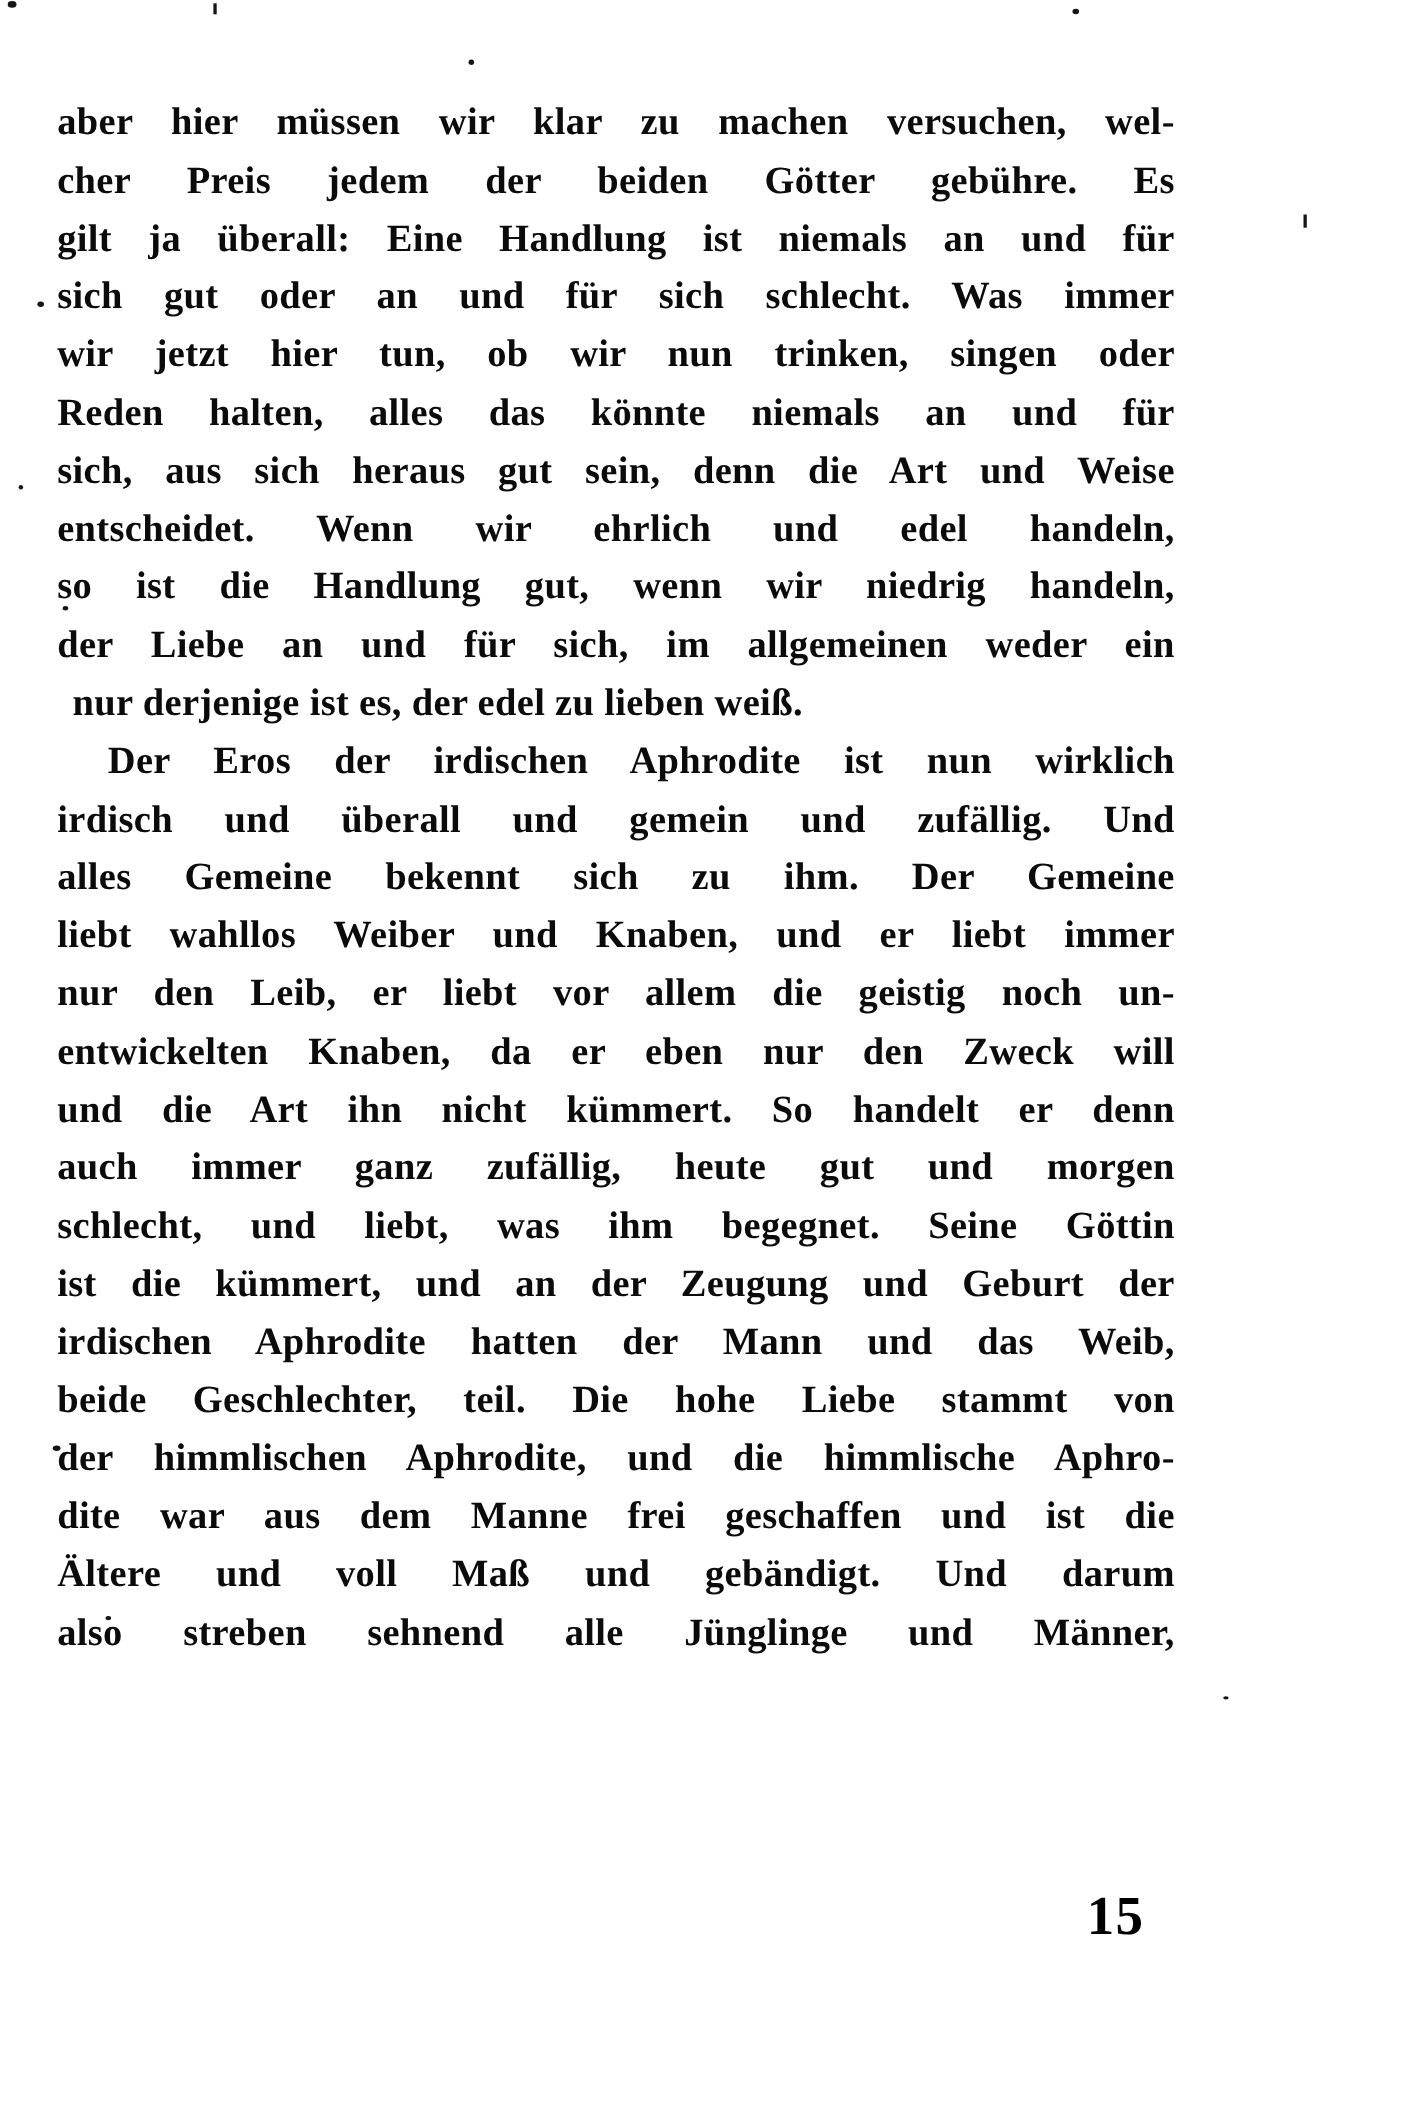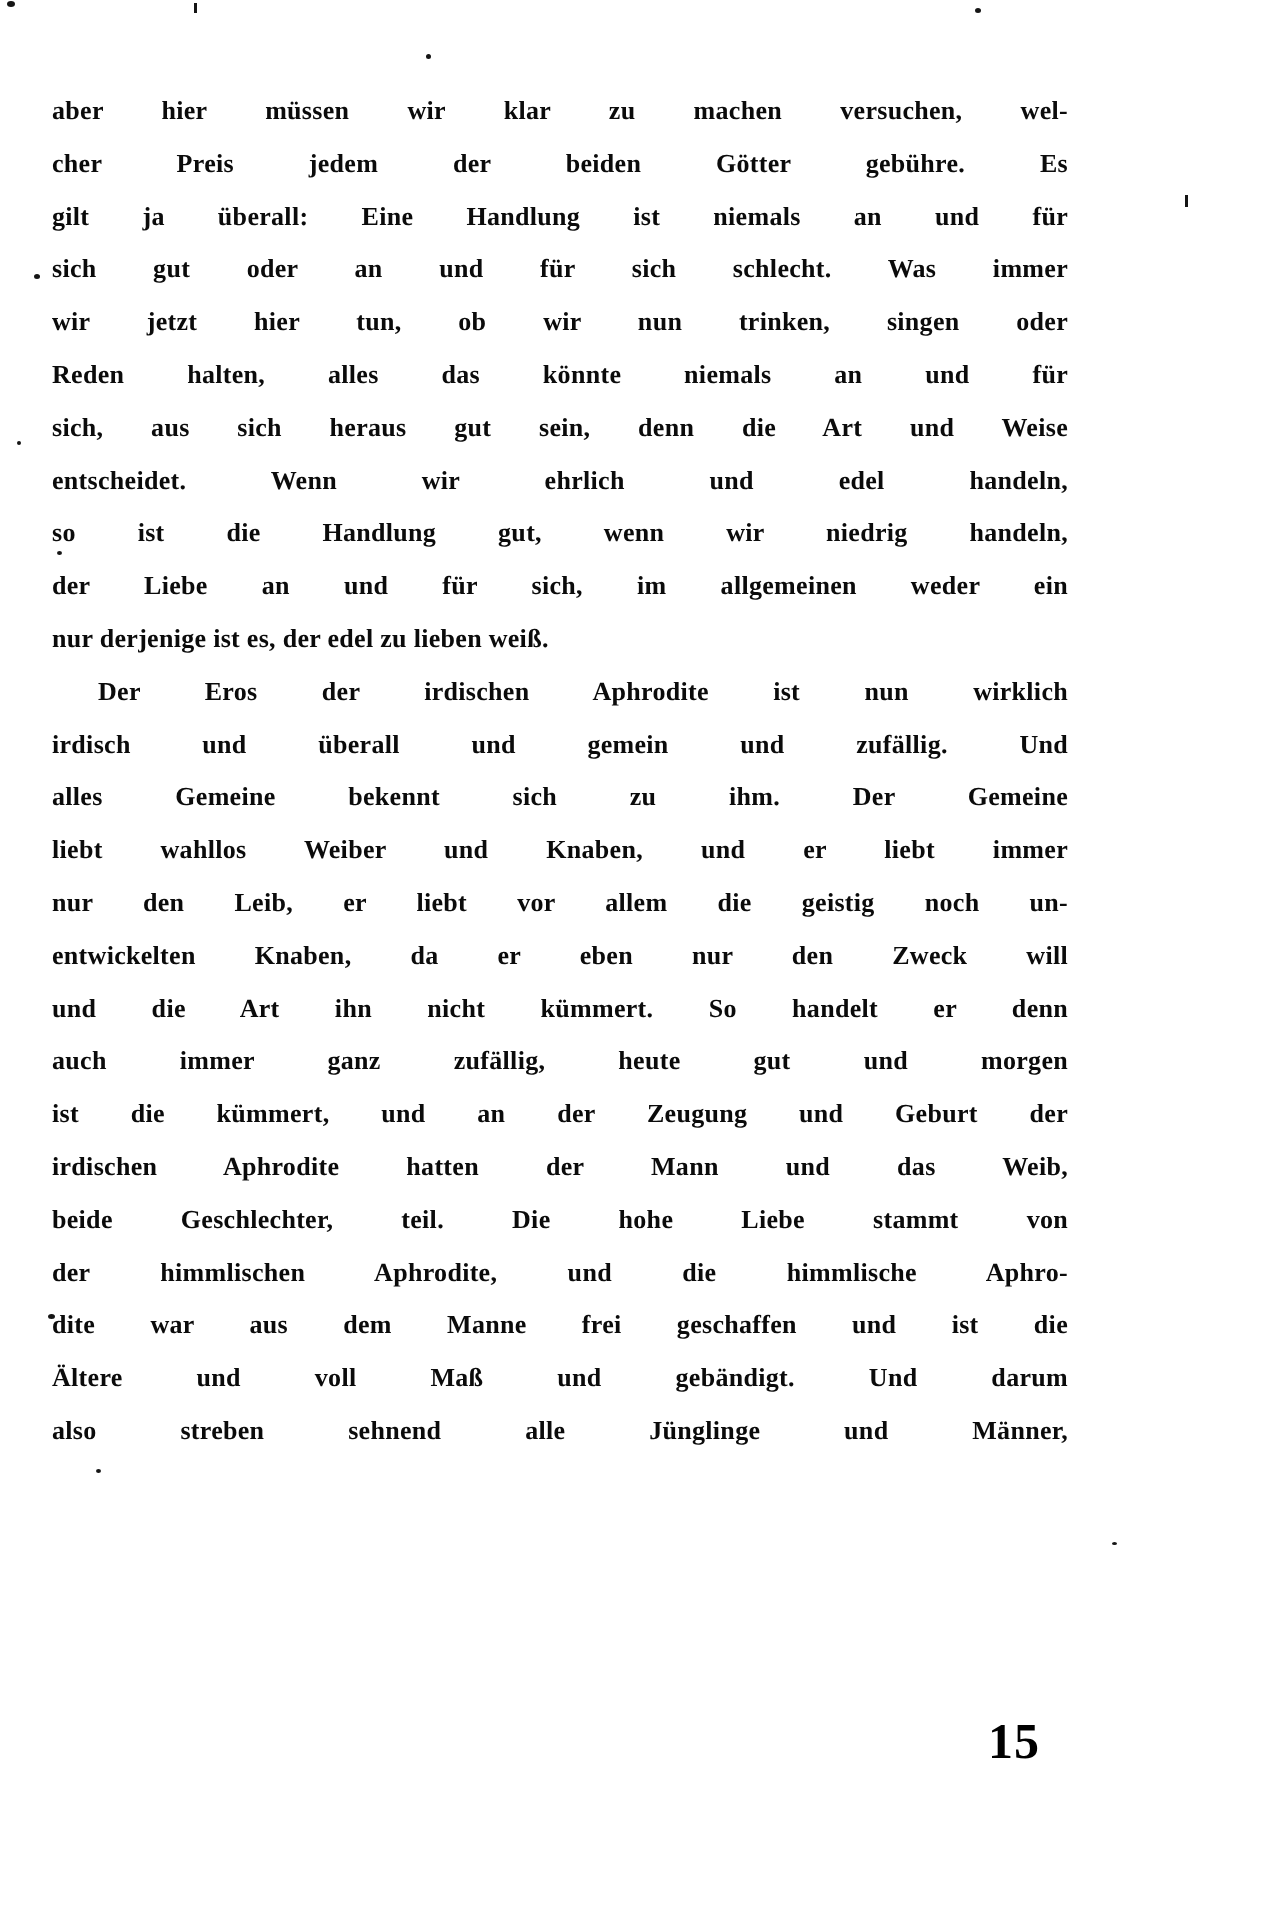--- a/index.html
+++ b/index.html
@@ -18,31 +18,32 @@
   }
   .text-block {
     position: absolute;
     left: 52px;
     top: 85px;
     width: 1016px;
   }
   .line {
     height: 52.8px;
     line-height: 52.8px;
-    font-size: 26px;
+    font-size: 35px;
     font-weight: bold;
     letter-spacing: 0.3px;
     text-align: justify;
     text-align-last: justify;
     white-space: nowrap;
     
     text-rendering: geometricPrecision;
   }
   .line.para-end {
     text-align-last: left;
+    margin-left: 14px;
   }
   .line.indent {
     text-indent: 46px;
   }
   .page-number {
     position: absolute;
     left: 988px;
     top: 1712px;
     font-size: 50px;
     font-weight: bold;
@@ -73,20 +74,21 @@
       <div class="line">der Liebe an und für sich, im allgemeinen weder ein</div>
       <div class="line para-end">nur derjenige ist es, der edel zu lieben weiß.</div>
       <div class="line indent">Der Eros der irdischen Aphrodite ist nun wirklich</div>
       <div class="line">irdisch und überall und gemein und zufällig. Und</div>
       <div class="line">alles Gemeine bekennt sich zu ihm. Der Gemeine</div>
       <div class="line">liebt wahllos Weiber und Knaben, und er liebt immer</div>
       <div class="line">nur den Leib, er liebt vor allem die geistig noch un-</div>
       <div class="line">entwickelten Knaben, da er eben nur den Zweck will</div>
       <div class="line">und die Art ihn nicht kümmert. So handelt er denn</div>
       <div class="line">auch immer ganz zufällig, heute gut und morgen</div>
+      <div class="line">schlecht, und liebt, was ihm begegnet. Seine Göttin</div>
       <div class="line">ist die kümmert, und an der Zeugung und Geburt der</div>
       <div class="line">irdischen Aphrodite hatten der Mann und das Weib,</div>
       <div class="line">beide Geschlechter, teil. Die hohe Liebe stammt von</div>
       <div class="line">der himmlischen Aphrodite, und die himmlische Aphro-</div>
       <div class="line">dite war aus dem Manne frei geschaffen und ist die</div>
       <div class="line">Ältere und voll Maß und gebändigt. Und darum</div>
       <div class="line">also streben sehnend alle Jünglinge und Männer,</div>
     </div>
 
   <div class="page-number">15</div>

